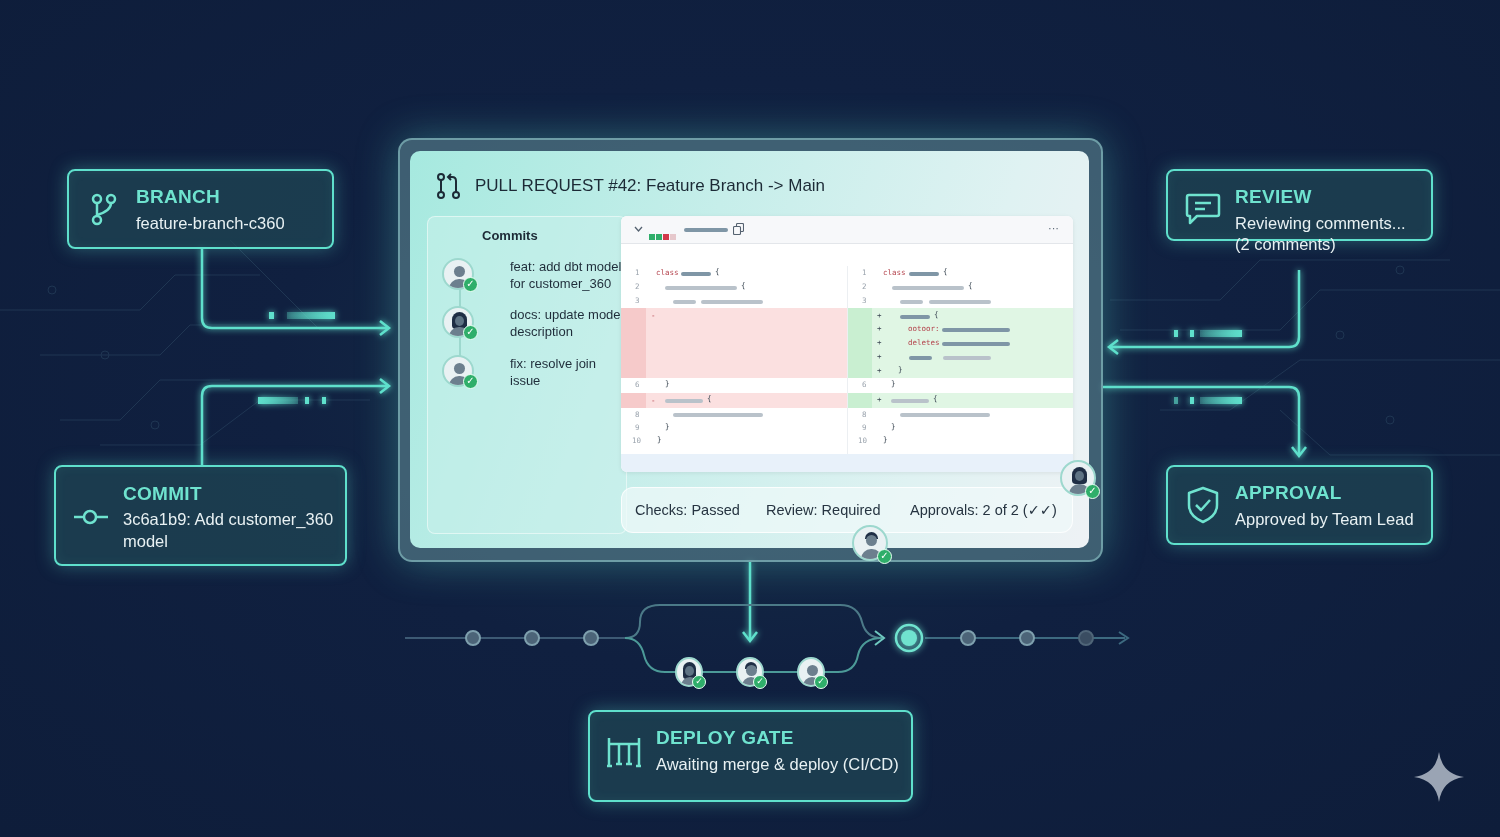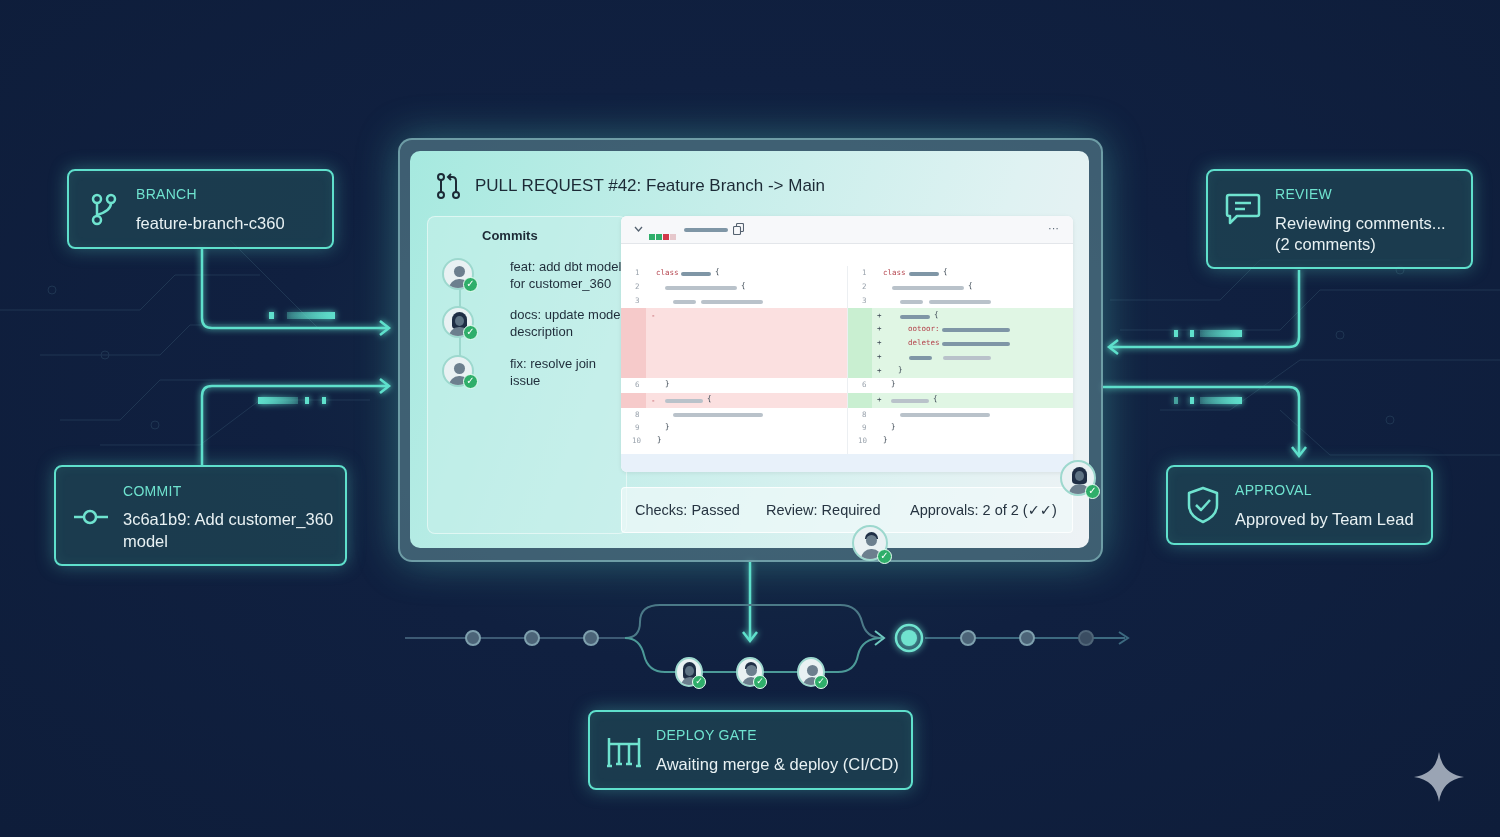--- a/index.html
+++ b/index.html
@@ -17,22 +17,22 @@
     position: absolute;
     border: 2px solid #5fe0cc;
     border-radius: 8px;
     background: rgba(32, 70, 84, 0.72);
     box-shadow: 0 0 18px rgba(95, 224, 204, 0.35), inset 0 0 12px rgba(95,224,204,0.08);
     color: #e6f2f2;
   }
   .card .ctitle {
     position: absolute;
     color: #6fe3cf;
-    font-size: 14px;
-    font-weight: 400;
+    font-size: 19px;
+    font-weight: 700;
     letter-spacing: 0.3px;
   }
   .card .cdesc {
     position: absolute;
     color: #e8f1f3;
     font-size: 16.5px;
     line-height: 21px;
   }
   .card .cicon { position: absolute; }
 
@@ -101,21 +101,21 @@
   .bar.d { background: #7f96a6; }
   .del { position: absolute; background: #fbe0e0; }
   .delg { position: absolute; background: #f6caca; }
   .add { position: absolute; background: #e0f6e4; }
   .addg { position: absolute; background: #c9efd1; }
   .diff-foot { position: absolute; left: 0; top: 238px; width: 452px; height: 18px; background: #e8f1fa; }
 
   
   .status {
     position: absolute; left: 621px; top: 487px; width: 452px; height: 46px;
-    border-radius: 4px; background: rgba(240, 250, 250, 0.7);
+    border-radius: 12px; background: rgba(240, 250, 250, 0.7);
     border: 1px solid rgba(255,255,255,0.8);
   }
   .status span { position: absolute; top: 14px; font-size: 14.5px; color: #263441; }
   .green { color: #3aa060; }
 
   .corner-star { position: absolute; left: 1412px; top: 750px; }
 </style>
 </head>
 <body>
 
@@ -227,21 +227,21 @@
       <path d="M2 10 H12"></path>
         <circle cx="18" cy="10" r="6"></circle>
         <path d="M24 10 H36"></path>
     </g>
   </svg>
   <div class="ctitle" style="left:67px;top:16px;">COMMIT</div>
   <div class="cdesc" style="left:67px;top:42px;">3c6a1b9: Add customer_360</div>
   <div class="cdesc" style="left:67px;top:64px;">model</div>
 </div>
 
-<div class="card" style="left:1166px;top:169px;width:267px;height:100px;margin-left:40px;">
+<div class="card" style="left:1166px;top:169px;width:267px;height:72px;">
   <svg class="cicon" style="left:17px;top:21px;" width="36" height="34" viewBox="0 0 36 34">
     <g stroke="#6fe3cf" stroke-width="2.5" fill="none" stroke-linejoin="round">
       <path d="M4 3 H32 Q34 3 34 5 V22 Q34 24 32 24 H12 L5 31 V24 H4 Q2 24 2 22 V5 Q2 3 4 3 Z"></path>
       <path d="M10 11 H26"></path>
         <path d="M10 17 H20"></path>
     </g>
   </svg>
   <div class="ctitle" style="left:67px;top:15px;">REVIEW</div>
   <div class="cdesc" style="left:67px;top:42px;">Reviewing comments...</div>
   <div class="cdesc" style="left:67px;top:63px;">(2 comments)</div>
@@ -251,21 +251,21 @@
   <svg class="cicon" style="left:18px;top:18px;" width="34" height="40" viewBox="0 0 34 40">
     <g stroke="#6fe3cf" stroke-width="2.5" fill="none" stroke-linejoin="round">
       <path d="M17 3 L31 8 V20 Q31 31 17 37 Q3 31 3 20 V8 Z"></path>
       <path d="M10 20 L15 25 L24 15"></path>
     </g>
   </svg>
   <div class="ctitle" style="left:67px;top:15px;">APPROVAL</div>
   <div class="cdesc" style="left:67px;top:42px;">Approved by Team Lead</div>
 </div>
 
-<div class="card" style="left:588px;top:710px;width:325px;height:80px;">
+<div class="card" style="left:588px;top:710px;width:325px;height:92px;">
   <svg class="cicon" style="left:16px;top:22px;" width="36" height="36" viewBox="0 0 36 36">
     <g stroke="#6fe3cf" stroke-width="2.5" fill="none">
       <path d="M3 4 V32"></path>
         <path d="M33 4 V32"></path>
         <path d="M3 10 H33"></path>
       <path d="M13 10 V30"></path>
         <path d="M23 10 V30"></path>
       <path d="M1 32 H6"></path>
         <path d="M30 32 H35"></path>
         <path d="M10 30 H16"></path>

